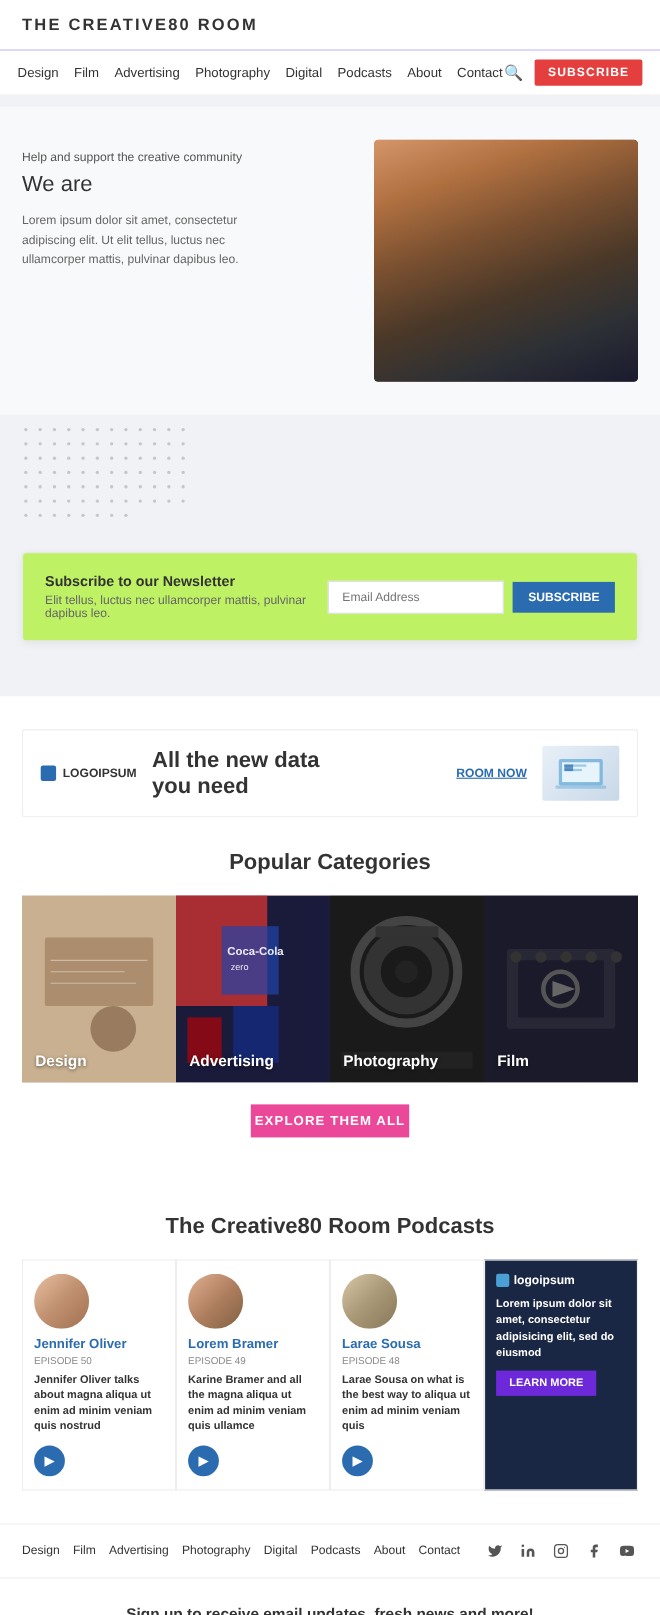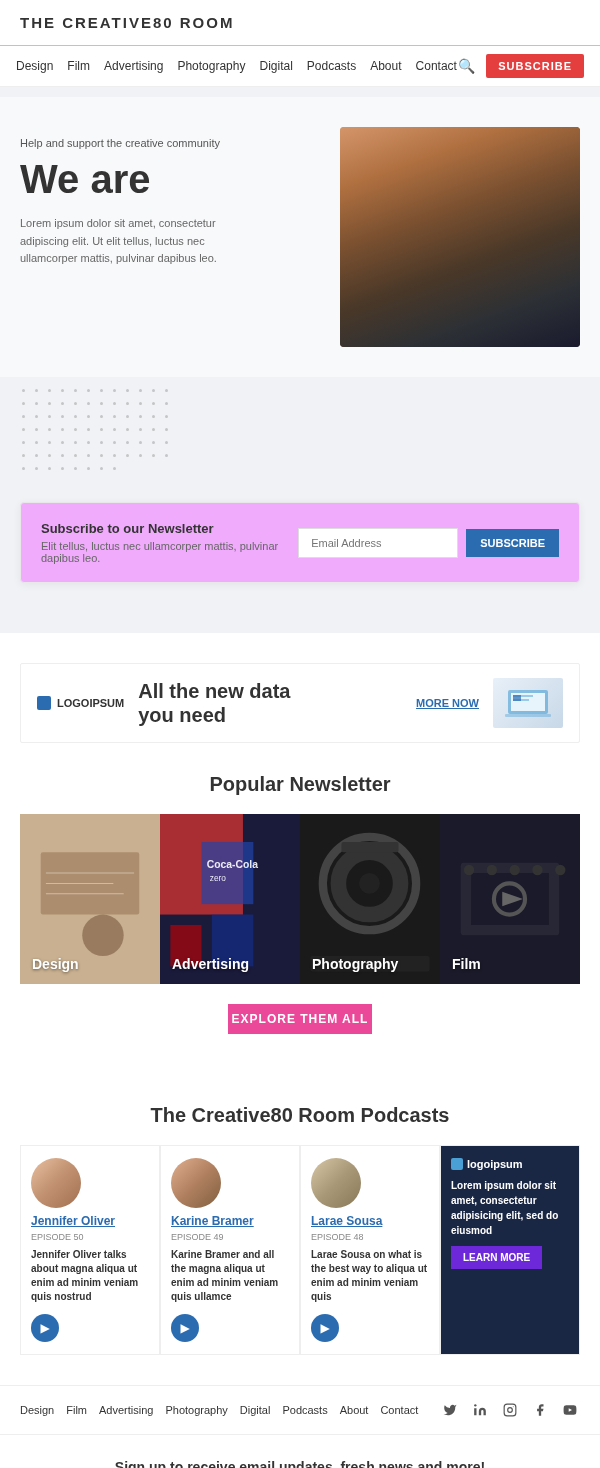--- a/index.html
+++ b/index.html
@@ -14,28 +14,28 @@
     .nav-links { display: flex; gap: 14px; flex: 1; }
     .nav-link { font-size: 12px; color: #333; text-decoration: none; cursor: pointer; }
     .nav-actions { display: flex; align-items: center; gap: 10px; }
     .search-icon-btn { background: none; border: none; cursor: pointer; font-size: 14px; }
     .subscribe-btn { background: #e53e3e; color: #fff; border: none; padding: 6px 12px; font-size: 11px; font-weight: 700; letter-spacing: 1px; cursor: pointer; border-radius: 2px; }
 
     
     .hero { display: flex; padding: 30px 20px 0 20px; background: #f8f9fb; position: relative; min-height: 280px; }
     .hero-content { flex: 1; padding-right: 20px; padding-top: 10px; }
     .hero-tagline { font-size: 11px; color: #555; margin-bottom: 8px; }
-    .hero-title { font-size: 40px; font-weight: 700; line-height: 1.1; margin-bottom: 14px; }
+    .hero-title { font-size: 20px; font-weight: 400; line-height: 1.1; margin-bottom: 14px; }
     .hero-desc { font-size: 11px; color: #666; line-height: 1.6; margin-bottom: 18px; max-width: 220px; }
     .read-articles-btn { background: #2b6cb0; color: #fff; border: none; padding: 8px 16px; font-size: 11px; font-weight: 700; letter-spacing: 1px; cursor: pointer; }
     .hero-image { width: 240px; height: 220px; background: linear-gradient(135deg, #c8956c 0%, #a06040 30%, #5a3a2a 60%, #2c2c2c 100%); border-radius: 4px; overflow: hidden; flex-shrink: 0; }
     .hero-image-inner { width: 100%; height: 100%; background: linear-gradient(160deg, #d4956a 0%, #b07040 20%, #7a5030 40%, #4a3828 60%, #2c3035 80%, #1a1a2e 100%); position: relative; }
 
     
-    .newsletter-banner { background: #f0abfc; border: 1px solid #e8e8e8; border-radius: 4px; margin: 20px 20px; padding: 18px 20px; display: flex; align-items: center; justify-content: space-between; box-shadow: 0 2px 8px rgba(0,0,0,0.06); }
+    .newsletter-banner { background: #bef264; border: 1px solid #e8e8e8; border-radius: 4px; margin: 20px 20px; padding: 18px 20px; display: flex; align-items: center; justify-content: space-between; box-shadow: 0 2px 8px rgba(0,0,0,0.06); }
     .newsletter-left { flex: 1; }
     .newsletter-title { font-size: 13px; font-weight: 700; margin-bottom: 4px; }
     .newsletter-desc { font-size: 11px; color: #666; }
     .newsletter-right { display: flex; gap: 8px; align-items: center; }
     .newsletter-input { border: 1px solid #ddd; padding: 8px 12px; font-size: 11px; width: 160px; color: #aaa; }
     .newsletter-subscribe-btn { background: #2b6cb0; color: #fff; border: none; padding: 8px 14px; font-size: 11px; font-weight: 700; cursor: pointer; white-space: nowrap; }
 
     
     .gray-section { background: #f0f2f5; padding: 10px 0 30px 0; }
 
@@ -57,21 +57,21 @@
     .cat-film { background: linear-gradient(160deg, #1a1a2a 0%, #2a2a3a 30%, #3a3a4a 60%, #1a1a2a 100%); }
     .category-label { position: absolute; bottom: 12px; left: 12px; color: #fff; font-size: 14px; font-weight: 700; text-shadow: 0 1px 3px rgba(0,0,0,0.5); }
     .explore-btn-wrap { text-align: center; margin: 20px 0 30px 0; }
     .explore-btn { background: #ec4899; color: #fff; border: none; padding: 8px 4px; font-size: 12px; font-weight: 700; letter-spacing: 1px; cursor: pointer; }
 
     
     .podcasts-section { padding: 10px 0 30px 0; }
     .podcasts-grid { display: grid; grid-template-columns: repeat(4, 1fr); gap: 0; margin: 0 20px; }
     .podcast-card { background: #fff; border: 1px solid #eee; padding: 12px 10px; }
     .podcast-card-dark { background: #1a2744; color: #fff; }
-    .podcast-host { font-size: 12px; font-weight: 700; color: #2b6cb0; margin-bottom: 4px; text-decoration: underline; }
+    .podcast-host { font-size: 12px; font-weight: 700; color: #2b6cb0; margin-bottom: 4px; }
     .podcast-avatar { width: 50px; height: 50px; border-radius: 50%; background: linear-gradient(135deg, #d4a080, #a06040); margin-bottom: 6px; overflow: hidden; }
     .podcast-avatar-img { width: 100%; height: 100%; background: linear-gradient(135deg, #e8c0a0 0%, #c09070 50%, #a07050 100%); }
     .podcast-episode { font-size: 9px; color: #888; margin-bottom: 6px; }
     .podcast-desc { font-size: 10px; font-weight: 700; line-height: 1.4; margin-bottom: 10px; }
     .podcast-desc-dark { color: #fff; font-weight: 700; font-size: 10px; line-height: 1.5; }
     .play-btn { width: 28px; height: 28px; background: #2b6cb0; border-radius: 50%; border: none; cursor: pointer; display: flex; align-items: center; justify-content: center; color: #fff; font-size: 12px; }
     .learn-more-btn { background: #6d28d9; color: #fff; border: none; padding: 6px 12px; font-size: 10px; font-weight: 600; cursor: pointer; margin-top: 8px; }
     .dark-logo { font-size: 11px; font-weight: 700; color: #fff; margin-bottom: 8px; display: flex; align-items: center; gap: 4px; }
     .dark-logo-icon { width: 12px; height: 12px; background: #4a9fd4; border-radius: 2px; }
 
@@ -221,35 +221,35 @@
 
 <div class="ad-banner">
   <div class="ad-logo">
     <div class="ad-logo-icon"></div>
     <span>LOGOIPSUM</span>
   </div>
   <div class="ad-text">
     <span>All the new data</span><br>
     <span>you need</span>
   </div>
-  <span class="learn-now-link">MORE NOW</span>
+  <span class="learn-now-link">ROOM NOW</span>
   <div class="ad-image">
     <svg width="50" height="35" viewBox="0 0 50 35">
       <rect x="5" y="4" width="40" height="24" rx="2" fill="#4a9fd4" opacity="0.6"></rect>
       <rect x="8" y="7" width="34" height="18" fill="#e8f4fc"></rect>
       <rect x="10" y="9" width="20" height="2" fill="#4a9fd4" opacity="0.5"></rect>
       <rect x="10" y="13" width="16" height="2" fill="#4a9fd4" opacity="0.5"></rect>
       <rect x="2" y="28" width="46" height="3" rx="1" fill="#4a9fd4" opacity="0.4"></rect>
       <rect x="10" y="9" width="8" height="6" fill="#2b6cb0" opacity="0.7"></rect>
     </svg>
   </div>
 </div>
 
 <div>
-  <h2 class="section-title">Popular Newsletter</h2>
+  <h2 class="section-title">Popular Categories</h2>
   <div class="categories-grid">
     <div class="category-card">
       <div class="cat-design" style="width:100%;height:100%;position:relative;">
         
         <svg width="100%" height="100%" viewBox="0 0 135 170" preserveAspectRatio="xMidYMid slice">
           <rect width="135" height="170" fill="#c8b090"></rect>
           <rect x="20" y="40" width="95" height="60" rx="2" fill="#a08060" opacity="0.7"></rect>
           <line x1="25" y1="60" x2="110" y2="60" stroke="#fff" stroke-width="1" opacity="0.4"></line>
           <line x1="25" y1="70" x2="90" y2="70" stroke="#fff" stroke-width="1" opacity="0.4"></line>
           <line x1="25" y1="80" x2="100" y2="80" stroke="#fff" stroke-width="1" opacity="0.4"></line>
@@ -319,21 +319,21 @@
       <div class="podcast-host">Jennifer Oliver</div>
       <div class="podcast-episode">EPISODE 50</div>
       <div class="podcast-desc">Jennifer Oliver talks about magna aliqua ut enim ad minim veniam quis nostrud</div>
       <button class="play-btn">▶</button>
     </div>
 
     <div class="podcast-card">
       <div class="podcast-avatar">
         <div class="podcast-avatar-img" style="background: linear-gradient(135deg, #e0b090 0%, #b08060 50%, #806040 100%);"></div>
       </div>
-      <div class="podcast-host">Karine Bramer</div>
+      <div class="podcast-host">Lorem Bramer</div>
       <div class="podcast-episode">EPISODE 49</div>
       <div class="podcast-desc">Karine Bramer and all the magna aliqua ut enim ad minim veniam quis ullamce</div>
       <button class="play-btn">▶</button>
     </div>
 
     <div class="podcast-card">
       <div class="podcast-avatar">
         <div class="podcast-avatar-img" style="background: linear-gradient(135deg, #d8c8a8 0%, #a89878 50%, #887858 100%);"></div>
       </div>
       <div class="podcast-host">Larae Sousa</div>

